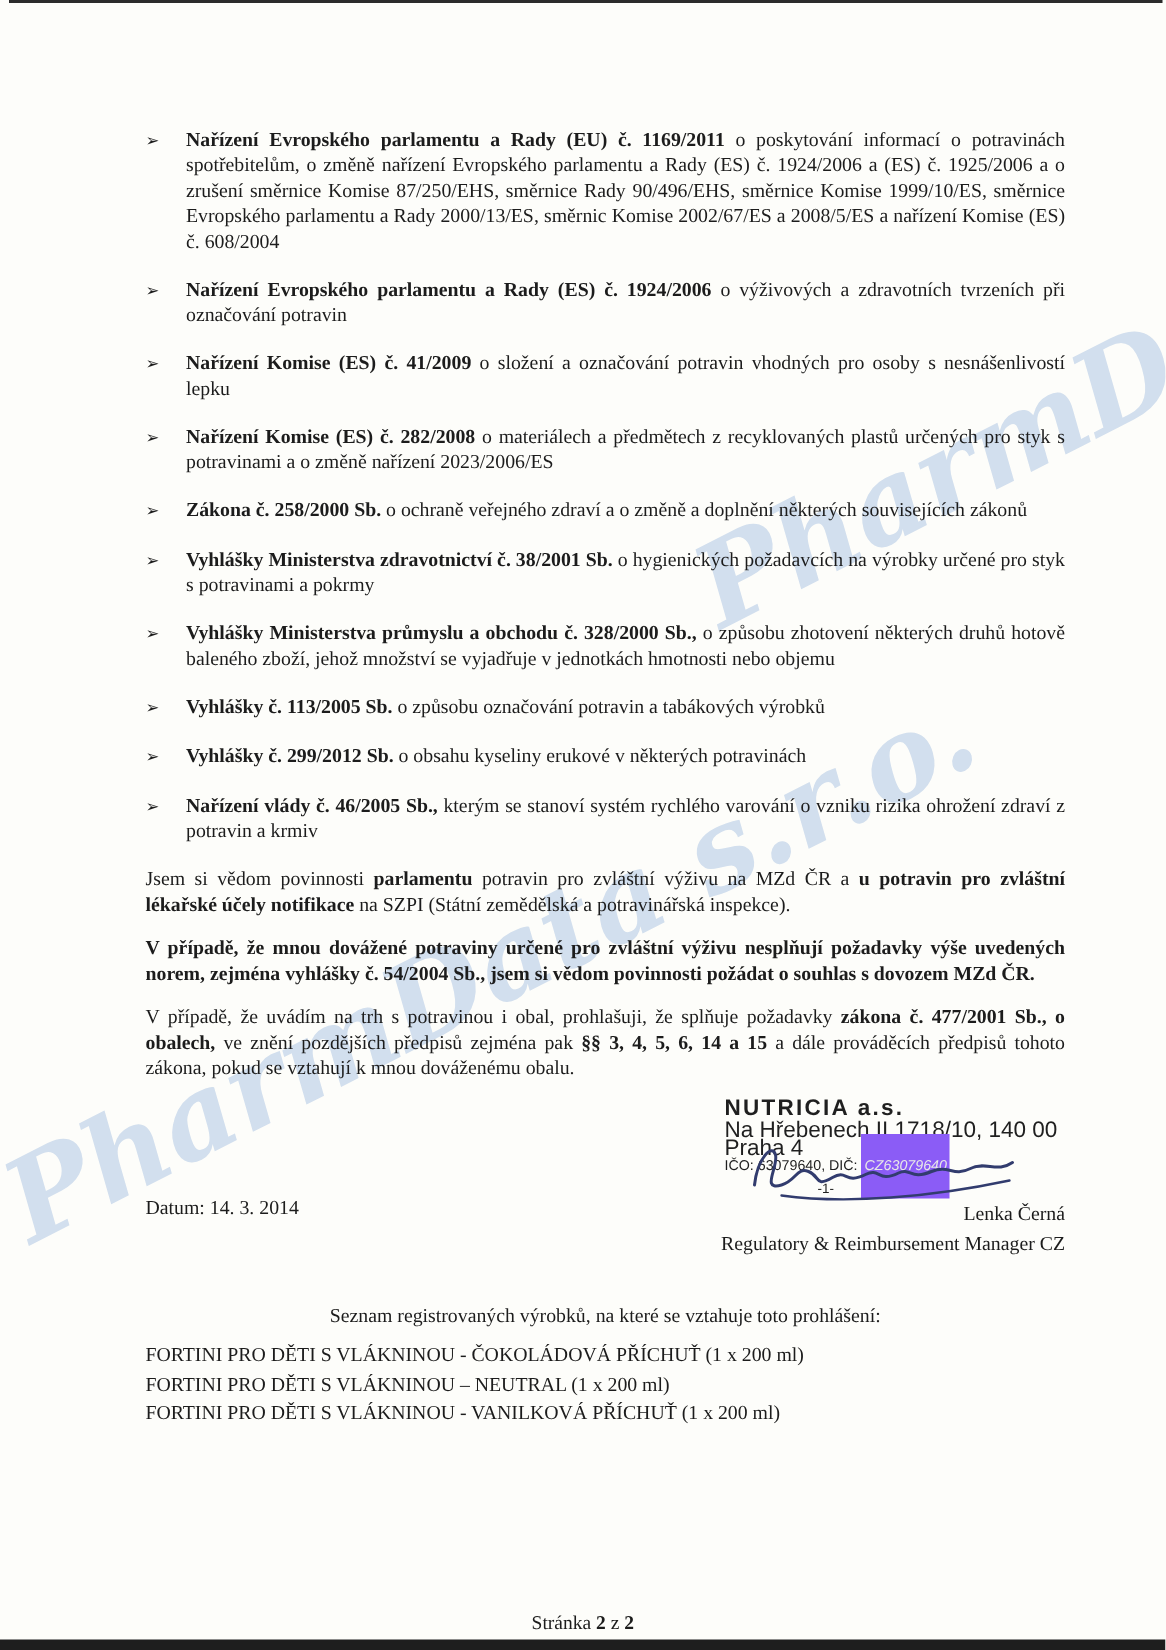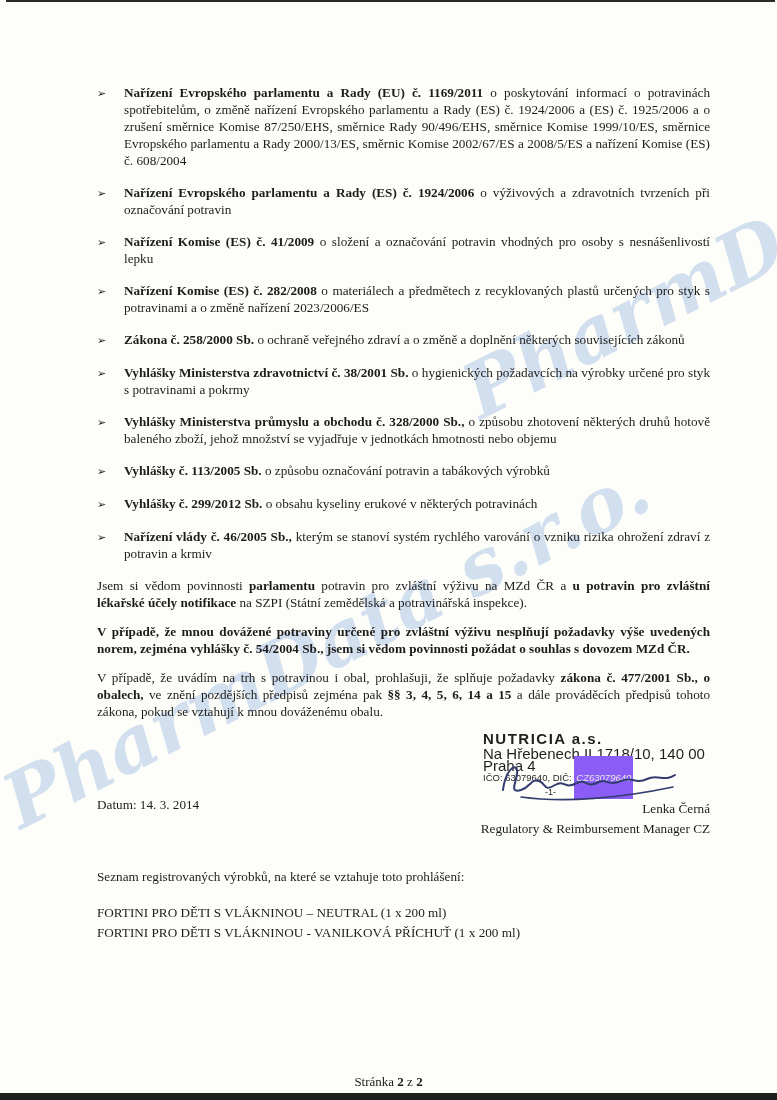--- a/index.html
+++ b/index.html
@@ -35,21 +35,21 @@
   .stamp .addr{font-size:15px;line-height:12px;margin-top:1px;}
   .stamp .ids{font-size:9.5px;line-height:12px;}
   .stamp .boxed{background:#8b5cf6;color:#e8e8e8;padding:16px 2px;font-style:italic;}
   .stamp .num{font-size:9px;margin-left:62px;}
   .signature{position:absolute;left:398px;top:26px;}
   .datum{position:absolute;left:0;top:66px;}
   .signer{position:absolute;left:300px;top:70px;width:313px;text-align:right;}
   .signer .role{margin-top:3px;}
 
   .products{margin-top:16px;}
-  .products .heading{margin-bottom:18px;text-align:left;}
+  .products .heading{margin-bottom:8px;text-align:center;}
   .products .item{line-height:19.5px;text-align:left;}
 
   .footer{
     position:absolute;left:0;bottom:10px;width:100%;text-align:center;
     font-size:13px;z-index:2;
   }
 </style>
 </head>
 <body>
 
@@ -136,20 +136,21 @@
       <div class="datum"><span>Datum:</span> <span>14. 3. 2014</span></div>
 
       <div class="signer">
         <div class="name">Lenka Černá</div>
         <div class="role">Regulatory &amp;  Reimbursement Manager CZ</div>
       </div>
     </div>
 
     <div class="products">
       <div class="heading">Seznam registrovaných výrobků, na které se vztahuje toto prohlášení:</div>
+      <div class="item">FORTINI PRO DĚTI S VLÁKNINOU - ČOKOLÁDOVÁ PŘÍCHUŤ (1 x 200 ml)</div>
       <div class="item">FORTINI PRO DĚTI S VLÁKNINOU – NEUTRAL (1 x 200 ml)</div>
       <div class="item">FORTINI PRO DĚTI S VLÁKNINOU - VANILKOVÁ PŘÍCHUŤ (1 x 200 ml)</div>
     </div>
 
   </div>
 
   <div class="footer"><span>Stránka</span> <span class="b">2</span> <span>z</span> <span class="b">2</span></div>
 
   <div class="scan-edge-bottom"></div>
 

